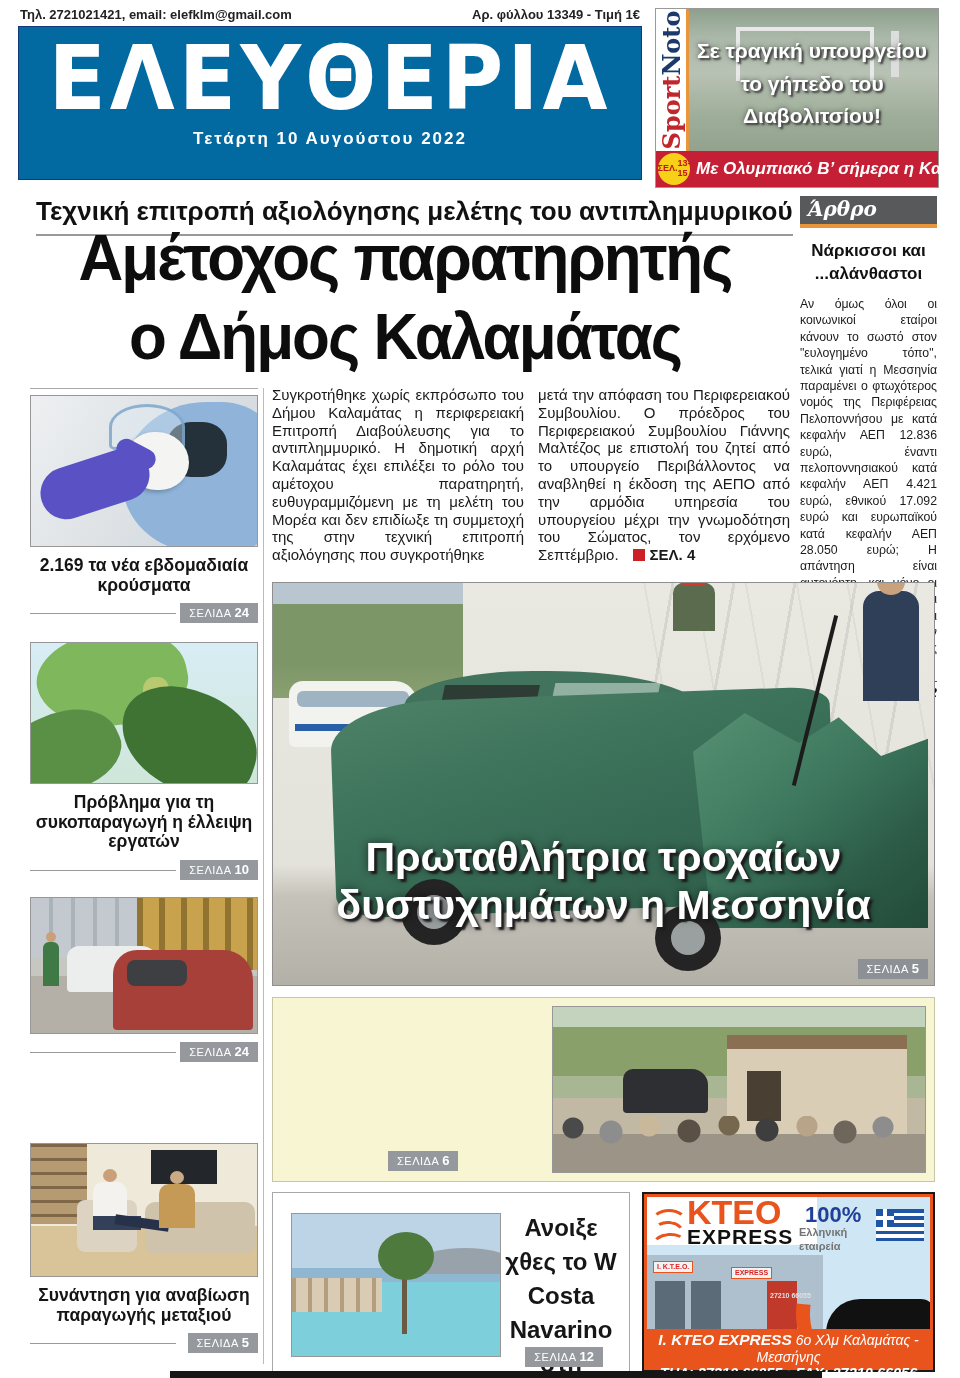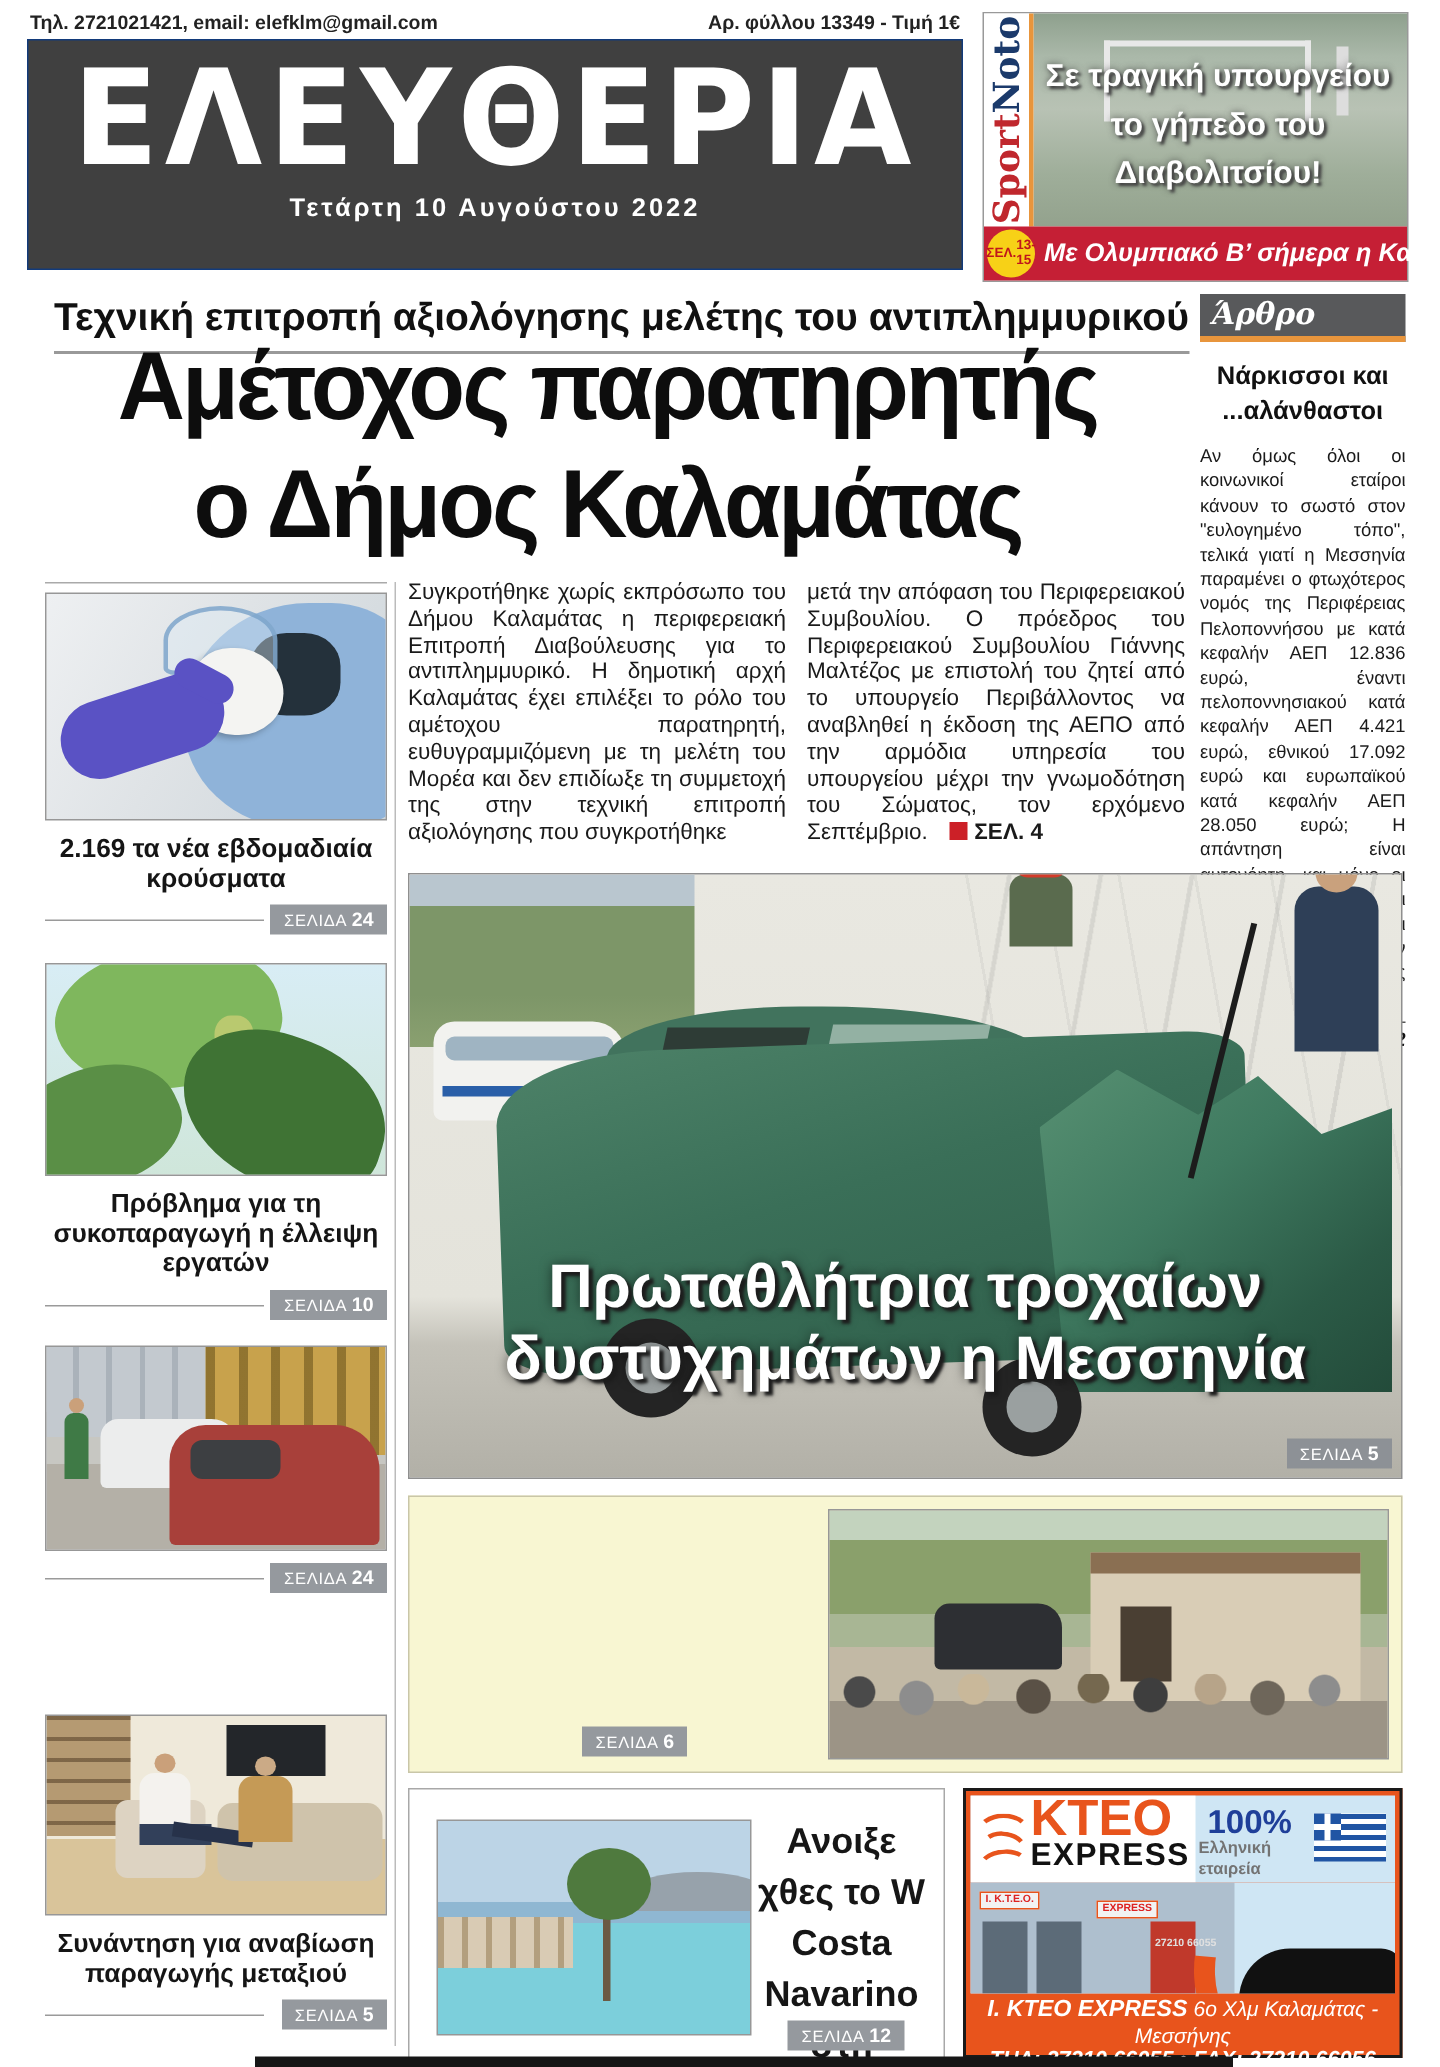--- a/index.html
+++ b/index.html
@@ -2,21 +2,21 @@
 <html><head>
 <meta charset="utf-8">
 <style>
   html,body{margin:0;padding:0;background:#e9e9e9;}
   .page{position:relative;width:960px;height:1378px;background:#fff;margin:0 auto;
         font-family:"Liberation Sans",sans-serif;color:#111;overflow:hidden;}
   
   .infobar{position:absolute;top:7px;left:20px;right:320px;font-size:13px;font-weight:bold;color:#222;}
   .infobar .right{position:absolute;right:0;top:0;}
   
-  .masthead{position:absolute;left:18px;top:26px;width:622px;height:152px;background:#404040;
+  .masthead{position:absolute;left:18px;top:26px;width:622px;height:152px;background:#0369a1;
             text-align:center;border:1px solid #123a7a;}
   .mast-logo{font-size:84px;font-weight:bold;color:#fff;letter-spacing:4px;line-height:96px;margin-top:4px;
              font-family:"DejaVu Sans",sans-serif;transform:scaleY(1.05);}
   .mast-date{font-size:17px;font-weight:bold;color:#fff;letter-spacing:2px;margin-top:2px;}
   .mast-url{font-size:17px;font-weight:bold;color:#f3e427;letter-spacing:1px;}
   
   .noto{position:absolute;left:655px;top:8px;width:282px;height:178px;border:1px solid #999;background:#fff;}
   .noto-photo{position:absolute;left:30px;top:0;right:0;bottom:36px;overflow:hidden;
       background:linear-gradient(180deg,#8ea08d 0%,#aab8a9 20%,#b8c2b4 45%,#9fae9a 75%,#93a28d 100%);}
   .goal{position:absolute;left:50px;top:18px;width:130px;height:50px;border:4px solid #e8e8e8;border-bottom:none;}
@@ -125,21 +125,21 @@
   .pool-tree{position:absolute;left:86px;top:18px;width:56px;height:48px;background:#4f7a3e;border-radius:50%;}
   .pool-trunk{position:absolute;left:110px;top:60px;width:5px;height:60px;background:#6b5a43;}
   .pool-deck{position:absolute;left:0;top:64px;width:90px;height:34px;background:#d9cbb4;
       background-image:repeating-linear-gradient(90deg,#b39f7e 0 4px,transparent 4px 16px);}
   .navtitle{position:absolute;left:232px;top:18px;width:112px;text-align:center;font-weight:bold;
       font-size:24px;line-height:34px;color:#161616;}
   .navbox .pbadge{position:absolute;right:26px;bottom:6px;}
   
   .kteo{position:absolute;left:642px;top:1192px;width:293px;height:180px;border:2px solid #1a1a1a;background:#e8541c;padding:3px;box-sizing:border-box;}
   .kteo-top{position:relative;height:58px;background:#cfe6f4;overflow:hidden;}
-  .kteo-logo{position:absolute;left:0;top:0;width:150px;height:58px;background:#fff;}
+  .kteo-logo{position:absolute;left:0;top:0;width:150px;height:48px;background:#fff;padding-left:20px;}
   .kteo-swoosh{position:absolute;left:4px;top:8px;width:34px;height:40px;}
   .kteo-swoosh i{position:absolute;display:block;border:3px solid #e8541c;border-color:#e8541c transparent transparent transparent;border-radius:50%;}
   .kteo-swoosh i:nth-child(1){left:0;top:4px;width:30px;height:20px;}
   .kteo-swoosh i:nth-child(2){left:2px;top:16px;width:26px;height:18px;transform:rotate(8deg);}
   .kteo-swoosh i:nth-child(3){left:1px;top:28px;width:28px;height:16px;transform:rotate(-6deg);}
   .kteo-name1{position:absolute;left:40px;top:-4px;font-size:34px;font-weight:bold;color:#e8541c;letter-spacing:0;}
   .kteo-name2{position:absolute;left:40px;top:28px;font-size:21px;font-weight:bold;color:#111;letter-spacing:1px;}
   .kteo-pct{position:absolute;left:158px;top:5px;font-size:22px;font-weight:bold;color:#1f3f99;}
   .kteo-co{position:absolute;left:152px;top:29px;font-size:11px;font-weight:bold;color:#737373;line-height:13.5px;}
   .flag{position:absolute;right:6px;top:12px;width:48px;height:32px;

